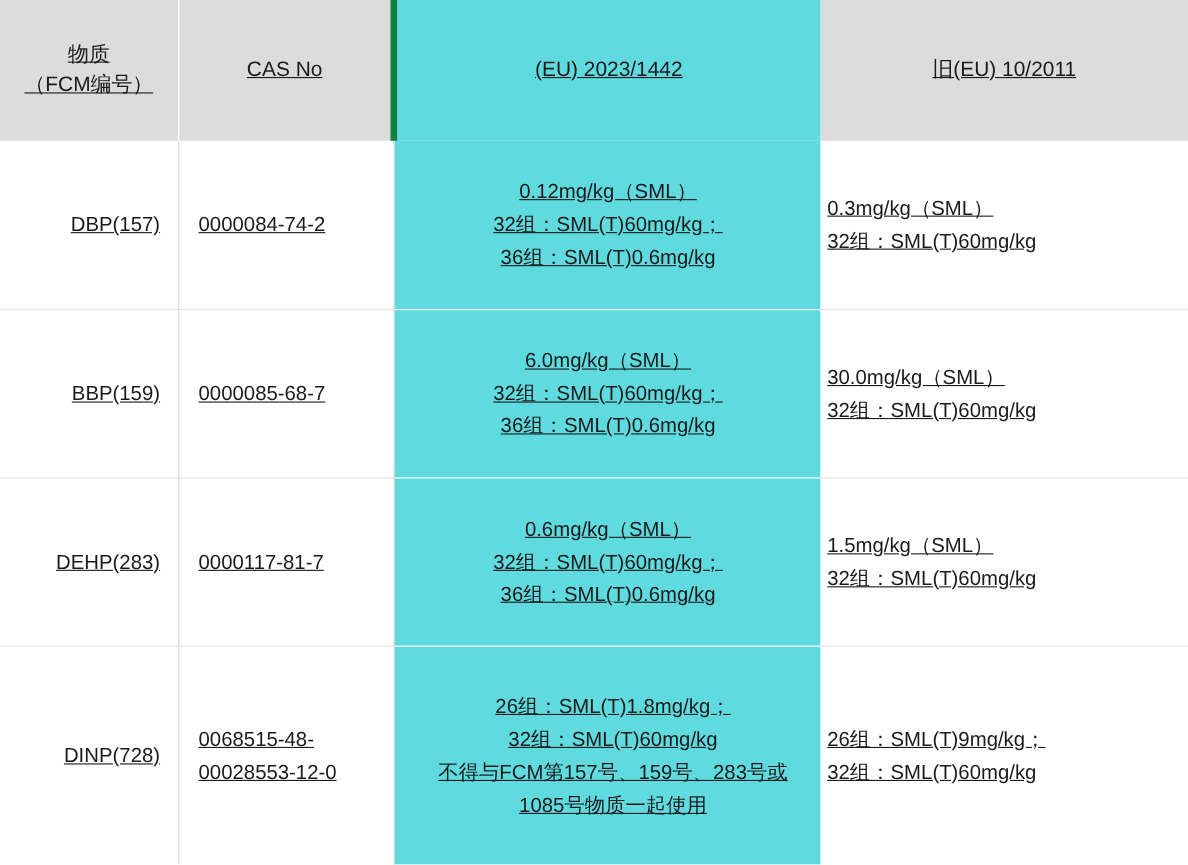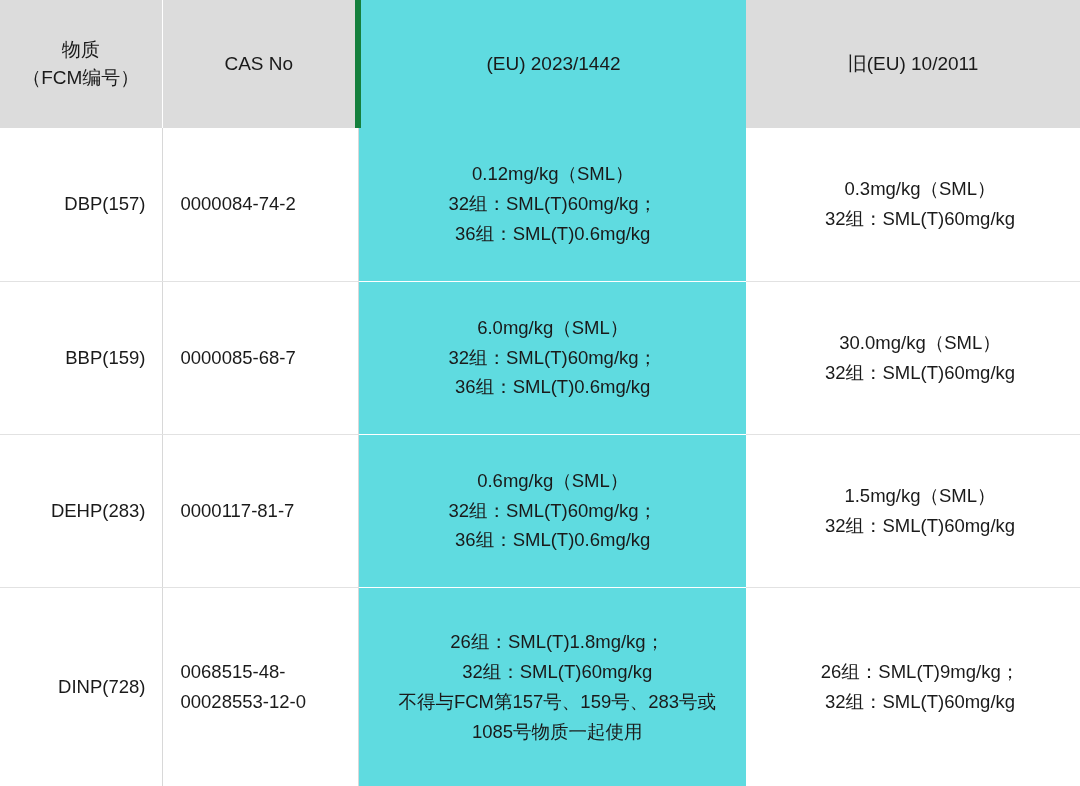--- a/index.html
+++ b/index.html
@@ -12,20 +12,21 @@
     height: 786px;
     font-family: "Liberation Sans", "DejaVu Sans", sans-serif;
     color: #1a1a1a;
     overflow: hidden;
   }
   .table-wrap {
     width: 920px;
     height: 786px;
     box-sizing: border-box;
     position: relative;
+    text-decoration: underline;
   }
   table.comparison {
     width: 1080px;
     border-collapse: collapse;
     table-layout: fixed;
   }
   col.c-sub   { width: 162px; }
   col.c-cas   { width: 196px; }
   col.c-new   { width: 388px; }
   col.c-old   { width: 334px; }
@@ -79,22 +80,22 @@
     background: #5fdbe0;
     text-align: center;
     border-bottom: 1px solid #ffffff;
     padding-left: 17px;
   }
   tbody tr:last-child td.cell-new {
     border-bottom: none;
     padding-left: 26px;
   }
   tbody td.cell-old {
-    text-align: center;
-    padding-left: 30px;
+    text-align: left;
+    padding-left: 6px;
   }
   .lines > div {
     white-space: pre;
   }
   .row-h-1 td { height: 153px; }
   .row-h-2 td { height: 153px; }
   .row-h-3 td { height: 153px; }
   .row-h-4 td { height: 199px; }
 </style>
 </head>

